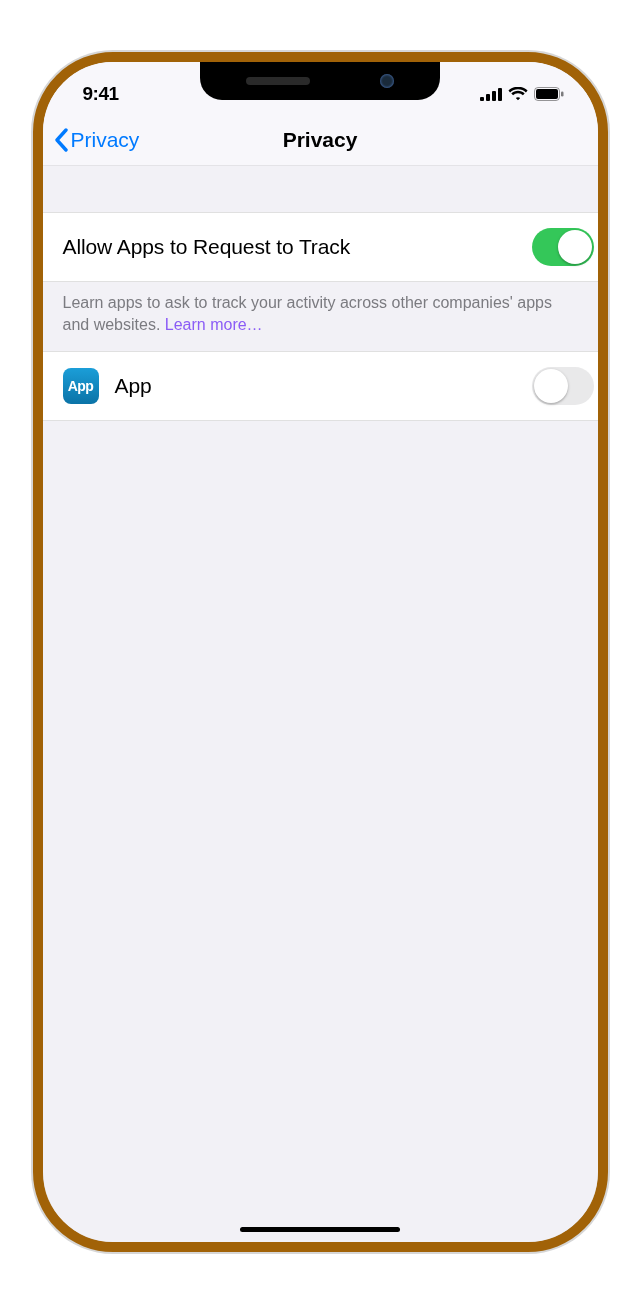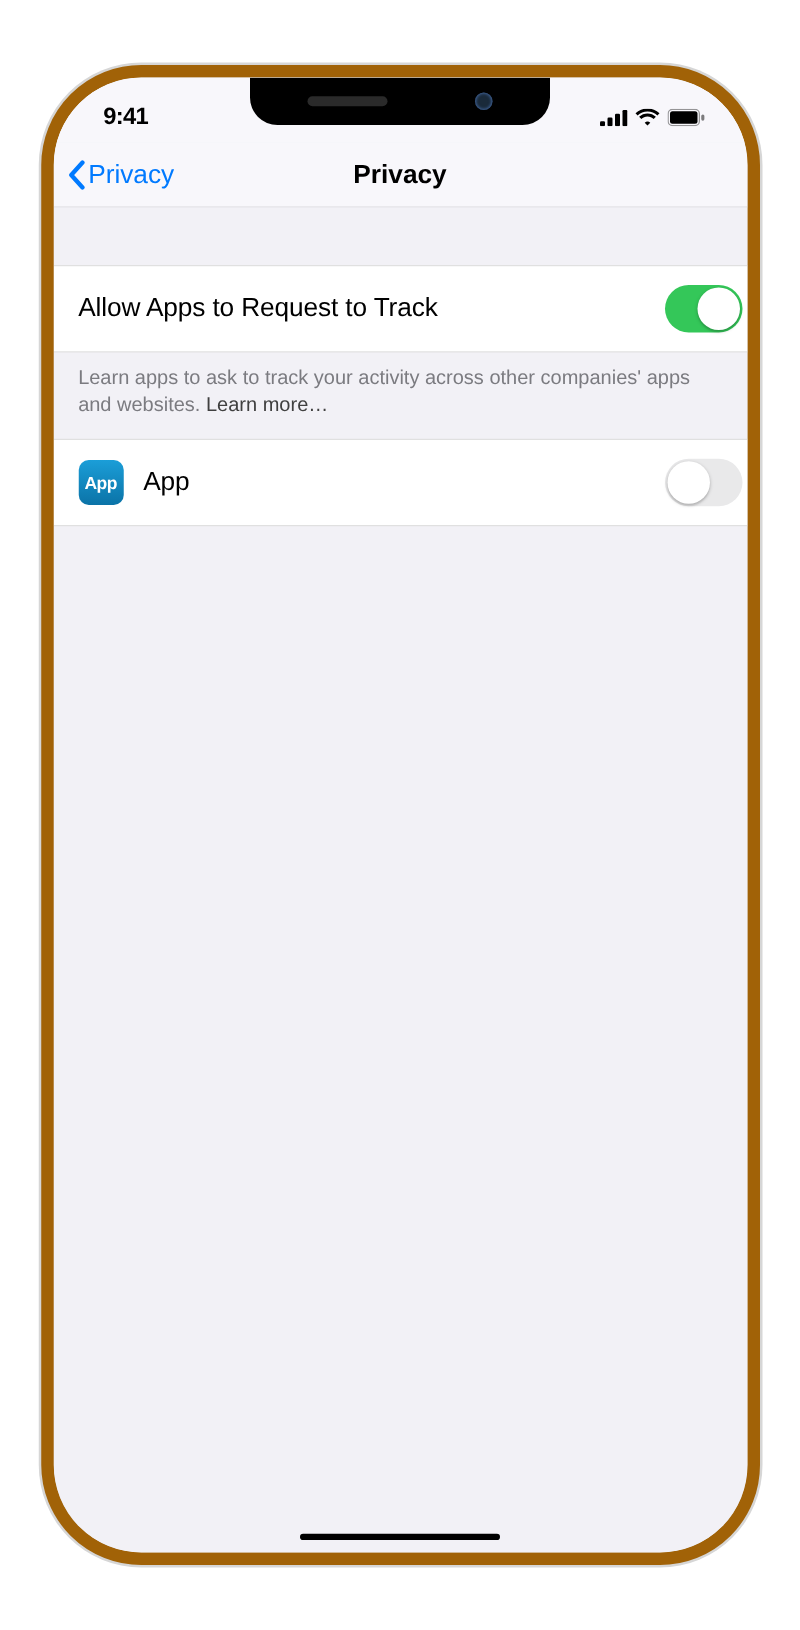--- a/index.html
+++ b/index.html
@@ -78,21 +78,21 @@
       display:flex; align-items:center;
       padding:15px 4px 15px 20px;
     }
     .row .label { flex:1; font-size:21px; color:#000; letter-spacing:-0.1px; }
 
     
     .footer {
       padding:10px 20px 16px 20px;
       font-size:16px; color:#7b7b80; line-height:1.35;
     }
-    .footer a { color:#404040; text-decoration:none;text-align:center; }
+    .footer a { color:#8b5cf6; text-decoration:none;text-align:center; }
 
     
     .app-icon {
       width:36px; height:36px; border-radius:8px;
       background:linear-gradient(#1b9ed8,#0b73a7);
       display:flex; align-items:center; justify-content:center;
       color:#fff; font-weight:600; font-size:14px; letter-spacing:-0.5px;
       margin-right:16px; flex-shrink:0;
     }
 

